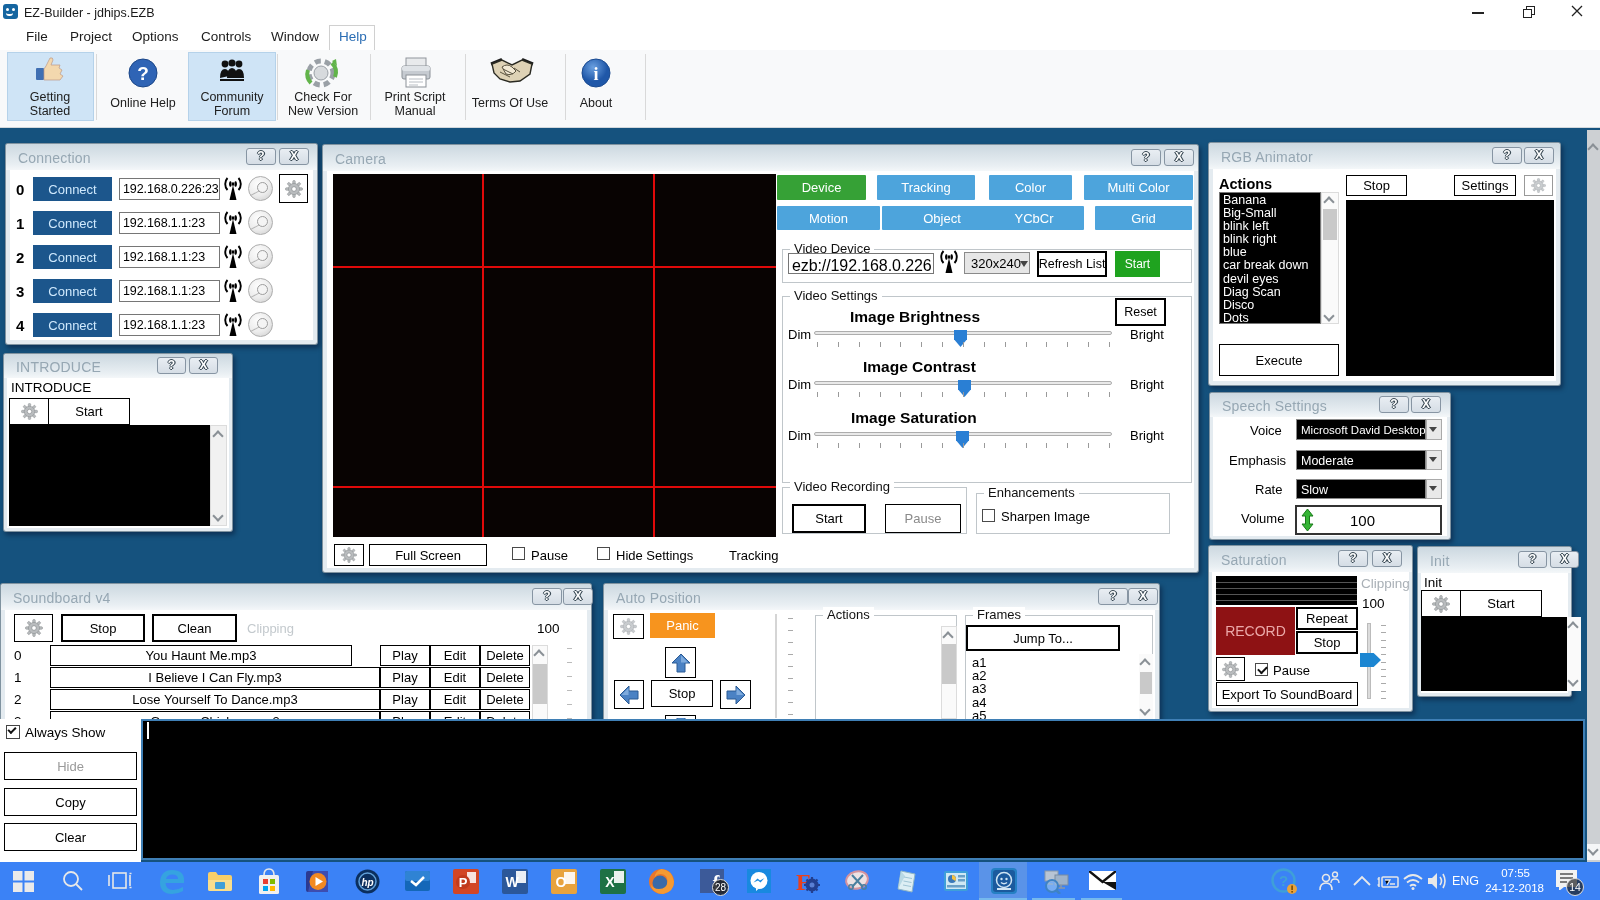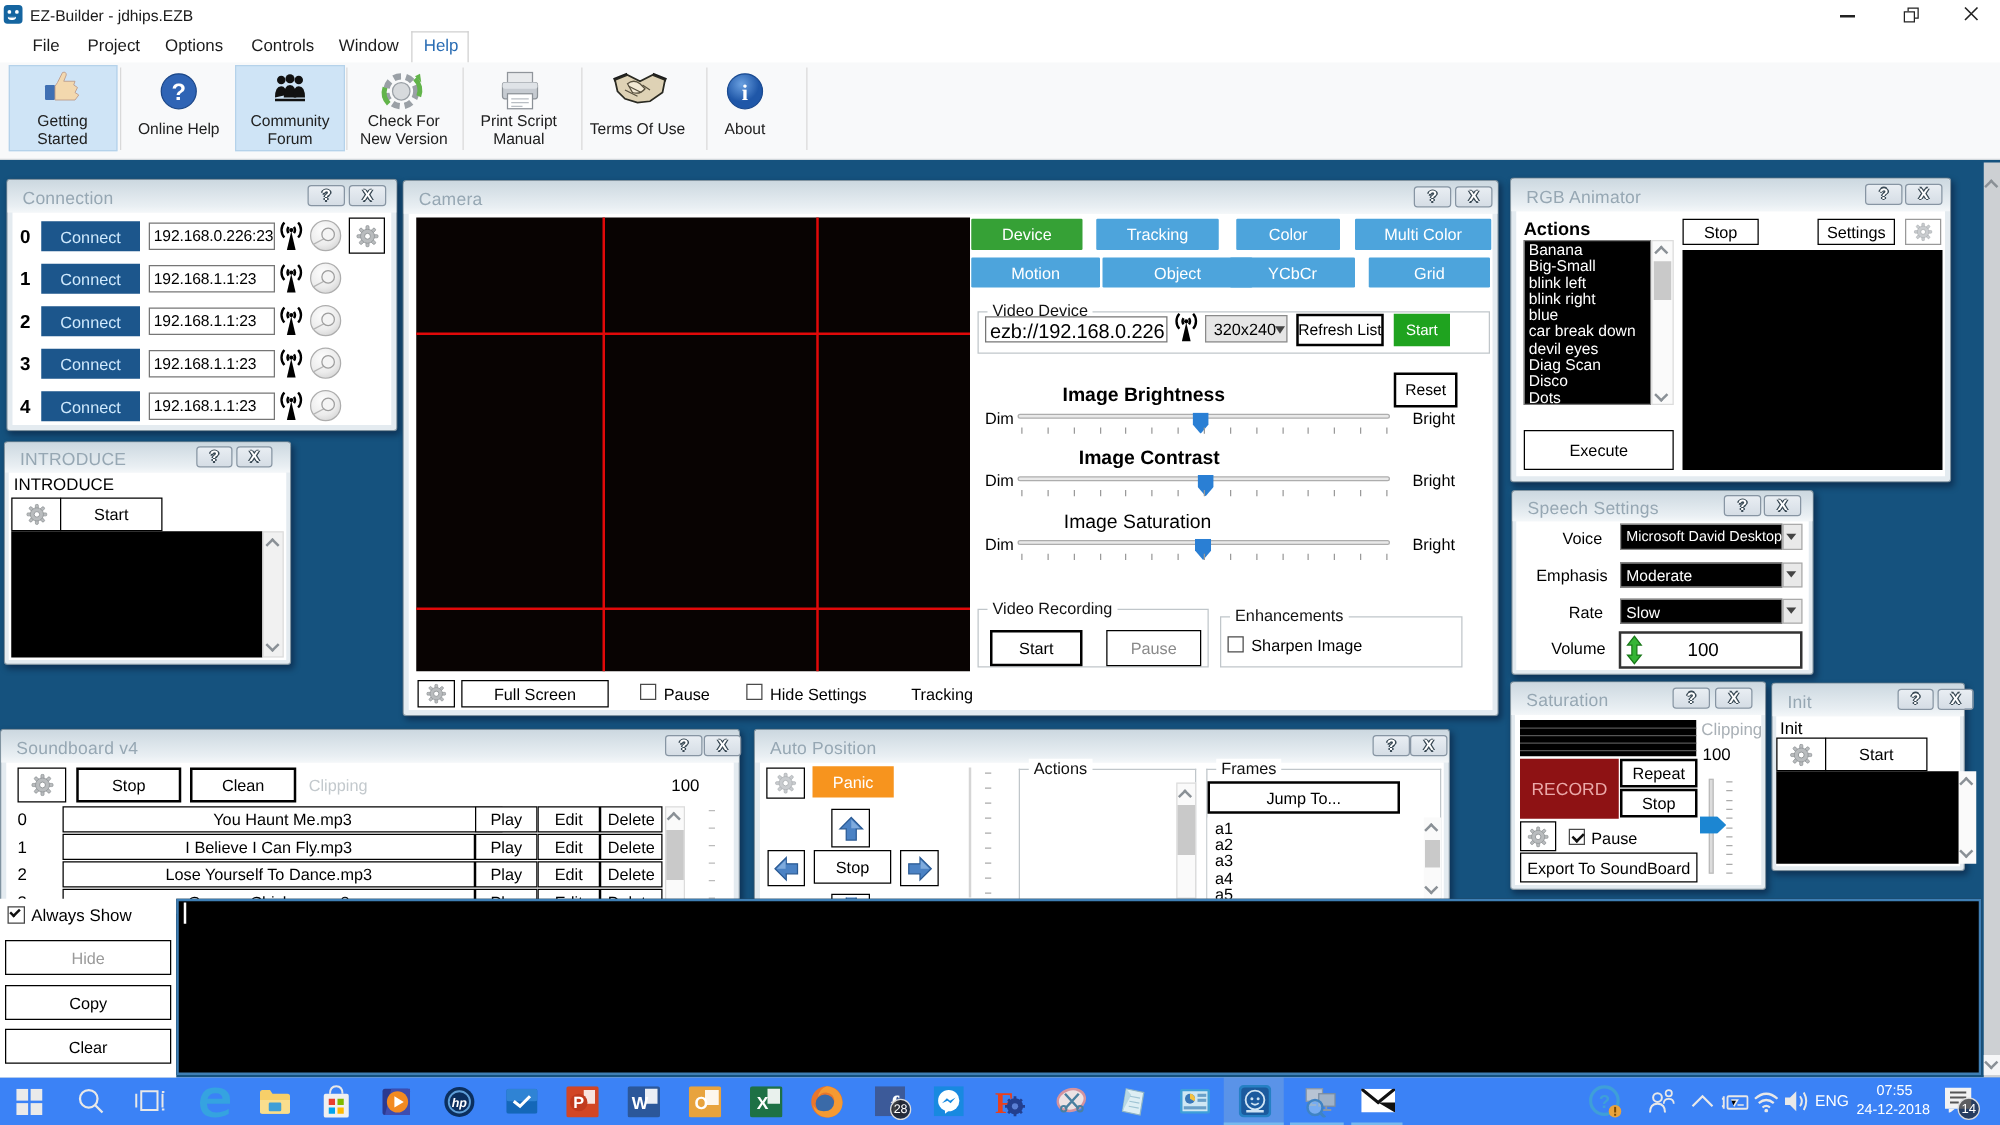--- a/index.html
+++ b/index.html
@@ -307,32 +307,35 @@
           <path d="M7.8 5.5 A4.5 4.5 0 0 0 7.8 10.5"></path>
           <path d="M12.2 5.5 A4.5 4.5 0 0 1 12.2 10.5"></path>
         </g>
         <circle cx="10" cy="8" r="1.7" fill="#000"></circle>
         <path d="M10 9 L13.5 24 L6.5 24 Z" fill="#000"></path>
       </svg>
  <div class="a" style="left:641px;top:107px;width:66px;height:22px;background:#e6e6e6;border:1px solid #8a8a8a;font-size:13px;padding:3px 0 0 6px;color:#000">320x240</div>
  <div class="a" style="left:697px;top:116px;width:0;height:0;border:4px solid transparent;border-top:6px solid #444"></div>
  <div class="btn b2" style="left:714px;top:106px;width:70px;height:26px;font-size:12.5px">Refresh List</div>
  <div class="a" style="left:792px;top:106px;width:45px;height:26px;background:#1fa31f;color:#fff;font-size:12px;display:flex;align-items:center;justify-content:center">Start</div>
+ <div class="grp" style="left:459px;top:151px;width:410px;height:187px">
+        <span>Video Settings</span>
+      </div>
  <div class="btn b2" style="left:792px;top:153px;width:51px;height:28px;font-size:12.5px">Reset</div>
  <div class="lbl" style="left:527px;top:163px;font-size:15.5px;font-weight:bold">Image Brightness</div>
  <div class="sld" style="left:491px;top:186px;width:298px"></div>
  <div class="thm" style="left:631px;top:185px"></div>
  <div class="lbl" style="left:465px;top:182px">Dim</div>
  <div class="lbl" style="left:807px;top:182px">Bright</div>
  <div class="lbl" style="left:540px;top:213px;font-size:15.5px;font-weight:bold">Image Contrast</div>
  <div class="sld" style="left:491px;top:236px;width:298px"></div>
  <div class="thm" style="left:635px;top:235px"></div>
  <div class="lbl" style="left:465px;top:232px">Dim</div>
  <div class="lbl" style="left:807px;top:232px">Bright</div>
- <div class="lbl" style="left:528px;top:264px;font-size:15.5px;font-weight:normal">Image Saturation</div>
+ <div class="lbl" style="left:528px;top:264px;font-size:15.5px;font-weight:bold">Image Saturation</div>
  <div class="sld" style="left:491px;top:287px;width:298px"></div>
  <div class="thm" style="left:633px;top:286px"></div>
  <div class="lbl" style="left:465px;top:283px">Dim</div>
  <div class="lbl" style="left:807px;top:283px">Bright</div>
  <div class="grp" style="left:459px;top:342px;width:185px;height:47px">
         <span>Video Recording</span>
       </div>
  <div class="btn b2" style="left:469px;top:359px;width:74px;height:29px">Start</div>
  <div class="btn" style="left:562px;top:359px;width:76px;height:29px;color:#8a8a8a">Pause</div>
  <div class="grp" style="left:653px;top:348px;width:194px;height:41px">
@@ -549,21 +552,21 @@
             <circle cx="10" cy="10" r="6.2"></circle>
           </g>
           <circle cx="10" cy="10" r="2.6" fill="#fff" stroke="#8a8e91" stroke-width=".8"></circle>
         </svg>
       </div>
  <div class="btn b2" style="left:60px;top:30px;width:84px;height:28px">Stop</div>
  <div class="btn b2" style="left:151px;top:30px;width:85px;height:28px">Clean</div>
  <div class="lbl" style="left:246px;top:37px;color:#c3c9cd">Clipping</div>
  <div class="lbl" style="left:536px;top:37px;font-size:13.5px">100</div>
  <div class="lbl" style="left:13px;top:64px;font-size:13.5px">0</div>
- <div class="btn" style="left:49px;top:61px;width:352px;height:21px">You Haunt Me.mp3</div>
+ <div class="btn" style="left:49px;top:61px;width:302px;height:21px">You Haunt Me.mp3</div>
  <div class="btn" style="left:379px;top:61px;width:50px;height:21px">Play</div>
  <div class="btn" style="left:429px;top:61px;width:50px;height:21px">Edit</div>
  <div class="btn" style="left:479px;top:61px;width:50px;height:21px">Delete</div>
  <div class="lbl" style="left:13px;top:86px;font-size:13.5px">1</div>
  <div class="btn" style="left:49px;top:83px;width:330px;height:21px">I Believe I Can Fly.mp3</div>
  <div class="btn" style="left:379px;top:83px;width:50px;height:21px">Play</div>
  <div class="btn" style="left:429px;top:83px;width:50px;height:21px">Edit</div>
  <div class="btn" style="left:479px;top:83px;width:50px;height:21px">Delete</div>
  <div class="lbl" style="left:13px;top:108px;font-size:13.5px">2</div>
  <div class="btn" style="left:49px;top:105px;width:330px;height:21px">Lose Yourself To Dance.mp3</div>

